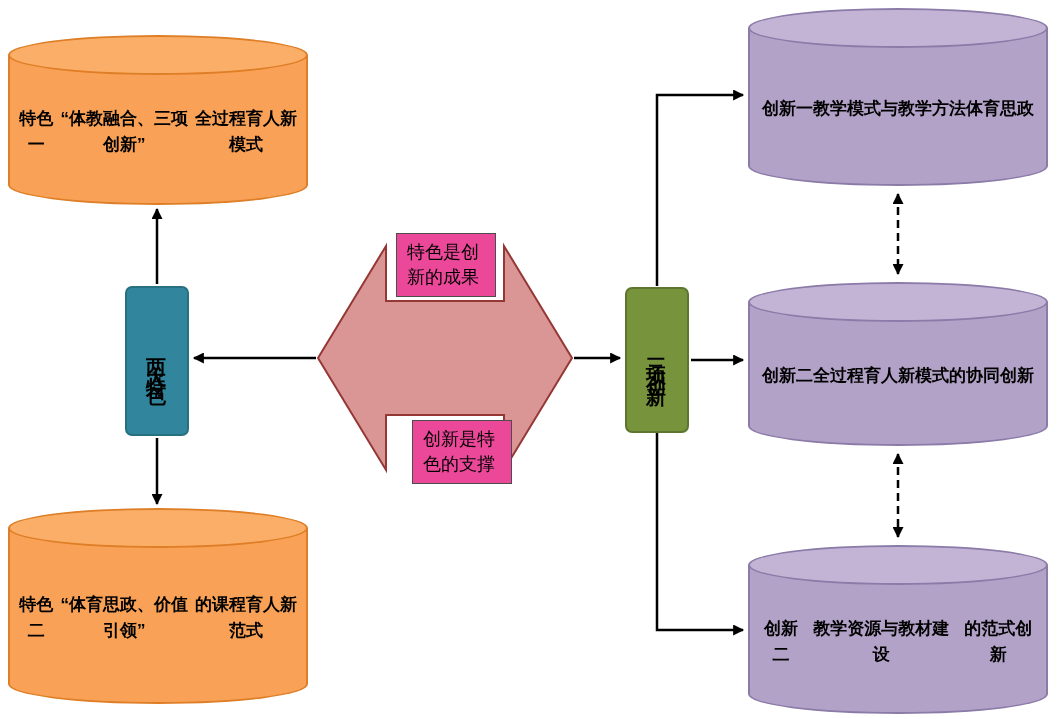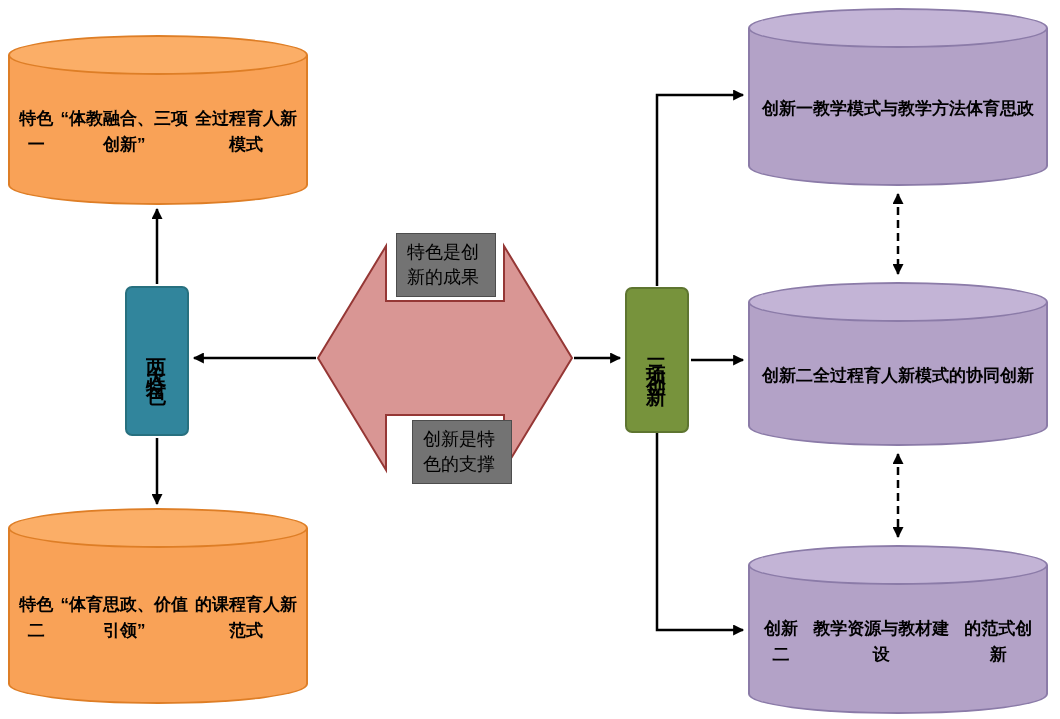--- a/index.html
+++ b/index.html
@@ -29,21 +29,21 @@
   
   .hub{position:absolute;z-index:2;border-radius:7px;display:flex;align-items:center;justify-content:center;
     font-size:20px;font-weight:700;color:#000;box-sizing:border-box;}
   .hub.teal{background:var(--teal-fill);border:2px solid var(--teal-stroke);}
   .hub.green{background:var(--green-fill);border:2px solid var(--green-stroke);}
   .hub .vtext{writing-mode:vertical-rl;text-orientation:upright;letter-spacing:9px;}
 
   
   .center-title{position:absolute;z-index:3;text-align:center;font-weight:700;font-size:27px;
     letter-spacing:1px;color:#000;}
-  .note{position:absolute;z-index:4;background:#737373;border:1px solid #4d4d4d;
+  .note{position:absolute;z-index:4;background:#ec4899;border:1px solid #4d4d4d;
     width:78px;padding:6px 10px;font-size:18px;line-height:25px;text-align:left;
     word-break:break-all;color:#000;}
 </style>
 </head>
 <body>
 
 <div class="canvas">
 
   <svg class="connectors" width="1060" height="719" viewBox="0 0 1060 719">
     <defs>

